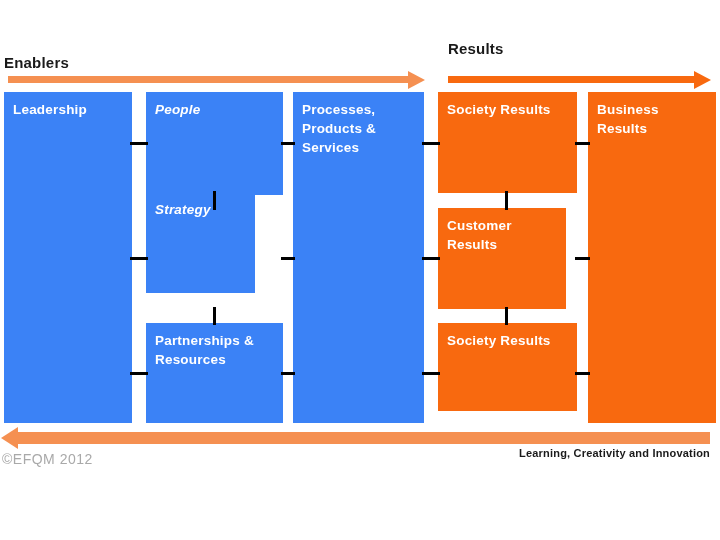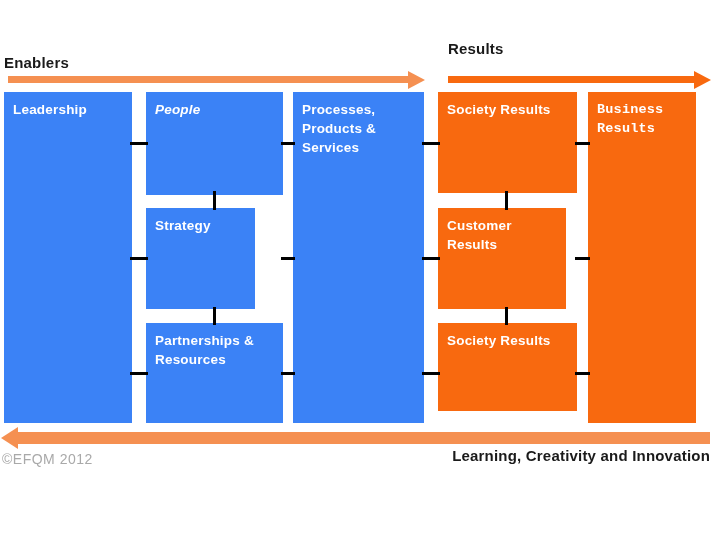--- a/index.html
+++ b/index.html
@@ -34,46 +34,46 @@
   .box {
     position:absolute; box-sizing:border-box; padding:9px 8px 0 9px;
     color:#ffffff; font-weight:bold; font-size:13.5px; line-height:1.4;
     white-space:pre-line; letter-spacing:0.2px;
   }
   .light { background:#3b82f6; }
   .dark  { background:#F8690F; }
 
   #box-leadership        { left:4px;   top:92px;  width:128px; height:331px; }
   #box-people            { left:146px; top:92px;  width:137px; height:103px;font-style:italic; }
-  #box-strategy          { left:146px; top:208px; width:109px; height:101px; }
+  #box-strategy          { left:146px; top:192px; width:109px; height:101px;font-style:italic; }
   #box-partnerships      { left:146px; top:323px; width:137px; height:100px; }
   #box-processes         { left:293px; top:92px;  width:131px; height:331px; }
   #box-people-results    { left:438px; top:92px;  width:139px; height:101px; }
   #box-customer-results  { left:438px; top:208px; width:128px; height:101px; }
   #box-society-results   { left:438px; top:323px; width:139px; height:88px; }
-  #box-business-results  { left:588px; top:92px;  width:108px; height:331px;font-family:Liberation Mono, monospace; }
+  #box-business-results  { left:588px; top:92px;  width:128px; height:331px; }
 
   
   .conn-h { position:absolute; height:3px; background:#000; }
   .conn-v { position:absolute; width:3px;  background:#000; }
   .ch-g1 { left:130px; width:18px; }
   .ch-g2 { left:281px; width:14px; }
   .ch-g3 { left:422px; width:18px; }
   .ch-g4 { left:575px; width:15px; }
   .ch-r1 { top:142px; }
   .ch-r2 { top:257px; }
   .ch-r3 { top:372px; }
   .cv-c2 { left:213px; }
   .cv-c4 { left:505px; }
   .cv-g1 { top:191px; height:19px; }
   .cv-g2 { top:307px; height:18px; }
 
   
   #learning-label {
-    position:absolute; right:10px; top:447px; font-size:15px; font-weight:bold;
+    position:absolute; right:10px; top:447px; font-size:11px; font-weight:bold;
     color:#1a1a1a; letter-spacing:0.2px;
   }
   #copyright {
     position:absolute; left:2px; top:451px; font-size:14px; color:#a9a9a9;
     letter-spacing:0.5px;
   }
 </style>
 </head>
 <body>
 

